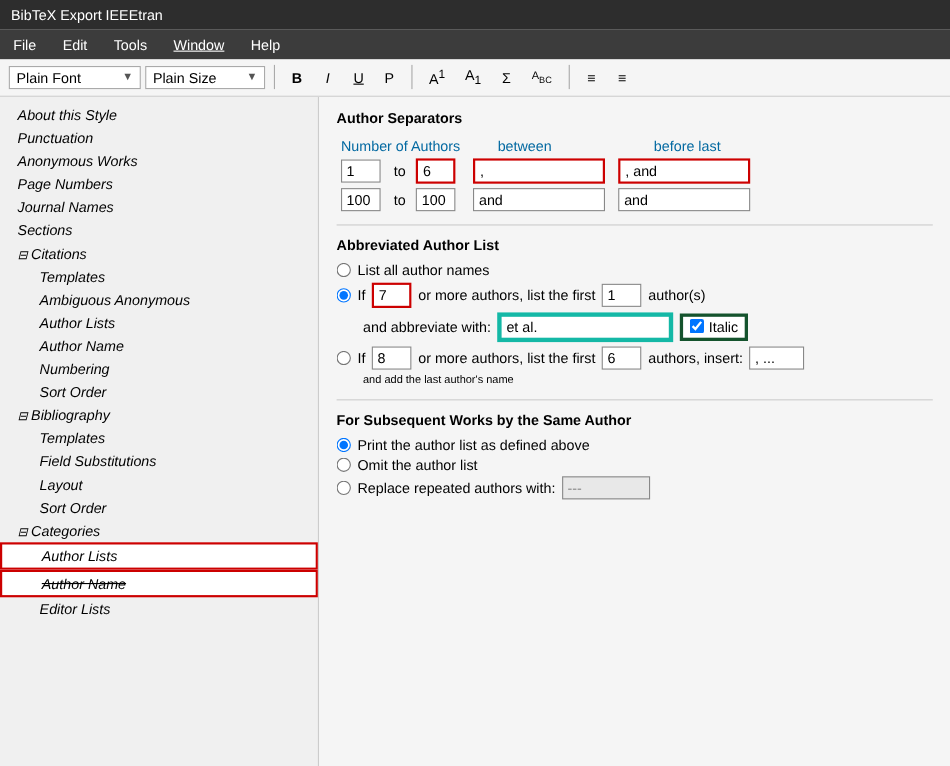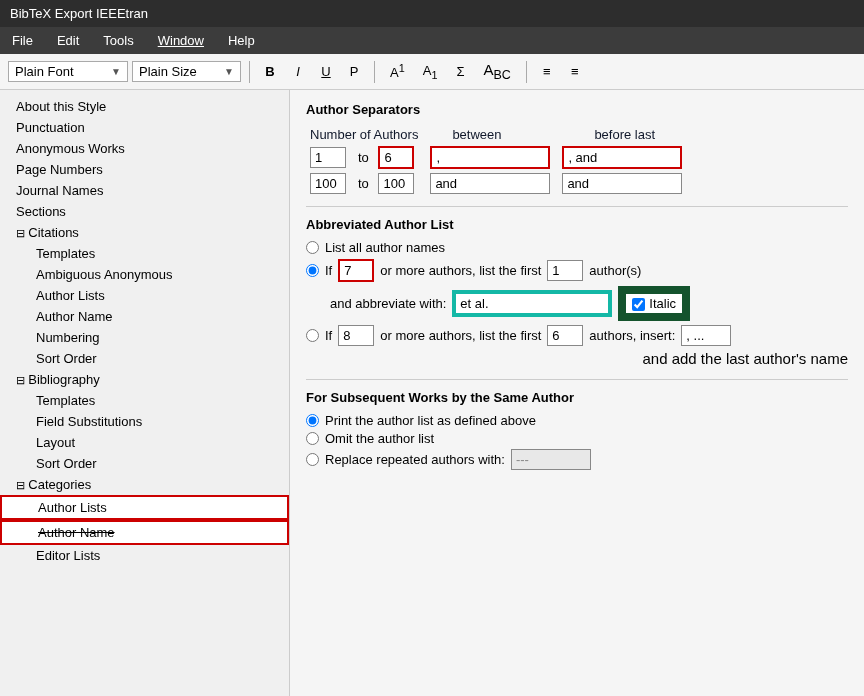--- a/index.html
+++ b/index.html
@@ -76,20 +76,21 @@
       min-width: 290px;
       background: #f0f0f0;
       border-right: 1px solid #ccc;
       overflow-y: auto;
       padding: 4px 0;
       position: relative;
     }
     .sidebar-list {
       padding: 2px 0;
       list-style: none;
+      font-style: italic;
     }
     .sidebar-item {
       padding: 3px 8px 3px 16px;
       cursor: pointer;
       white-space: nowrap;
       font-size: 13px;
     }
     .sidebar-item.level2 { padding-left: 36px; }
     .sidebar-item.root { padding-left: 16px; }
     .sidebar-item.has-tree::before { content: '⊟ '; font-size: 11px; }
@@ -138,21 +139,21 @@
       padding: 2px 4px;
       font-size: 13px;
       background: #fff;
     }
     .sep-input.highlighted {
       border: 2px solid #cc0000;
       outline: none;
     }
     .sep-header {
       font-size: 12px;
-      color: #0f172a;
+      color: #0369a1;
       padding: 0 4px 2px 4px;
     }
 
     
     .section-divider {
       border: none;
       border-top: 1px solid #ccc;
       margin: 10px 0;
     }
 
@@ -188,23 +189,23 @@
     }
     .abbrev-row2 {
       display: flex;
       align-items: center;
       gap: 6px;
       margin: 4px 0 4px 24px;
       font-size: 13px;
     }
     .checkbox-label {
       display: flex;
-      align-items: flex-end;
+      align-items: flex-start;
       gap: 4px;
-      border: 8px solid #14532d;
+      border: 3px solid #14532d;
       padding: 2px 6px;
       background: #fff;
       font-size: 13px;
     }
     .checkbox-label input[type="checkbox"] { margin: 0; }
 
     
     .subsequent-section { }
     .subsequent-section .radio-row { margin: 3px 0; }
     .replace-row {
@@ -221,22 +222,21 @@
       background: #e8e8e8;
       width: 80px;
       color: #888;
     }
 
     .authors-row3 {
       display: flex;
       align-items: center;
       gap: 6px;
       margin: 4px 0 4px 24px;
-      font-size: 15px;
-      justify-content: flex-end;
+      font-size: 10px;
     }
   </style>
 </head>
 <body>
 
 <div class="title-bar">
   <span>BibTeX Export IEEEtran</span>
 </div>
 
 <div class="menu-bar">
@@ -258,21 +258,21 @@
   </div>
   <div class="toolbar-sep"></div>
   <button class="toolbar-btn bold">B</button>
   <button class="toolbar-btn italic">I</button>
   <button class="toolbar-btn underline-btn">U</button>
   <button class="toolbar-btn">P</button>
   <div class="toolbar-sep"></div>
   <button class="toolbar-btn">A<sup>1</sup></button>
   <button class="toolbar-btn">A<sub>1</sub></button>
   <button class="toolbar-btn">Σ</button>
-  <button class="toolbar-btn" style="font-size:15px">A<sub>BC</sub></button>
+  <button class="toolbar-btn" style="font-size:10px">A<sub>BC</sub></button>
   <div class="toolbar-sep"></div>
   <button class="toolbar-btn">≡</button>
   <button class="toolbar-btn">≡</button>
 </div>
 
 <div class="main-layout">
 
   <div class="sidebar">
     <ul class="sidebar-list">
       <li class="sidebar-item root">About this Style</li>

